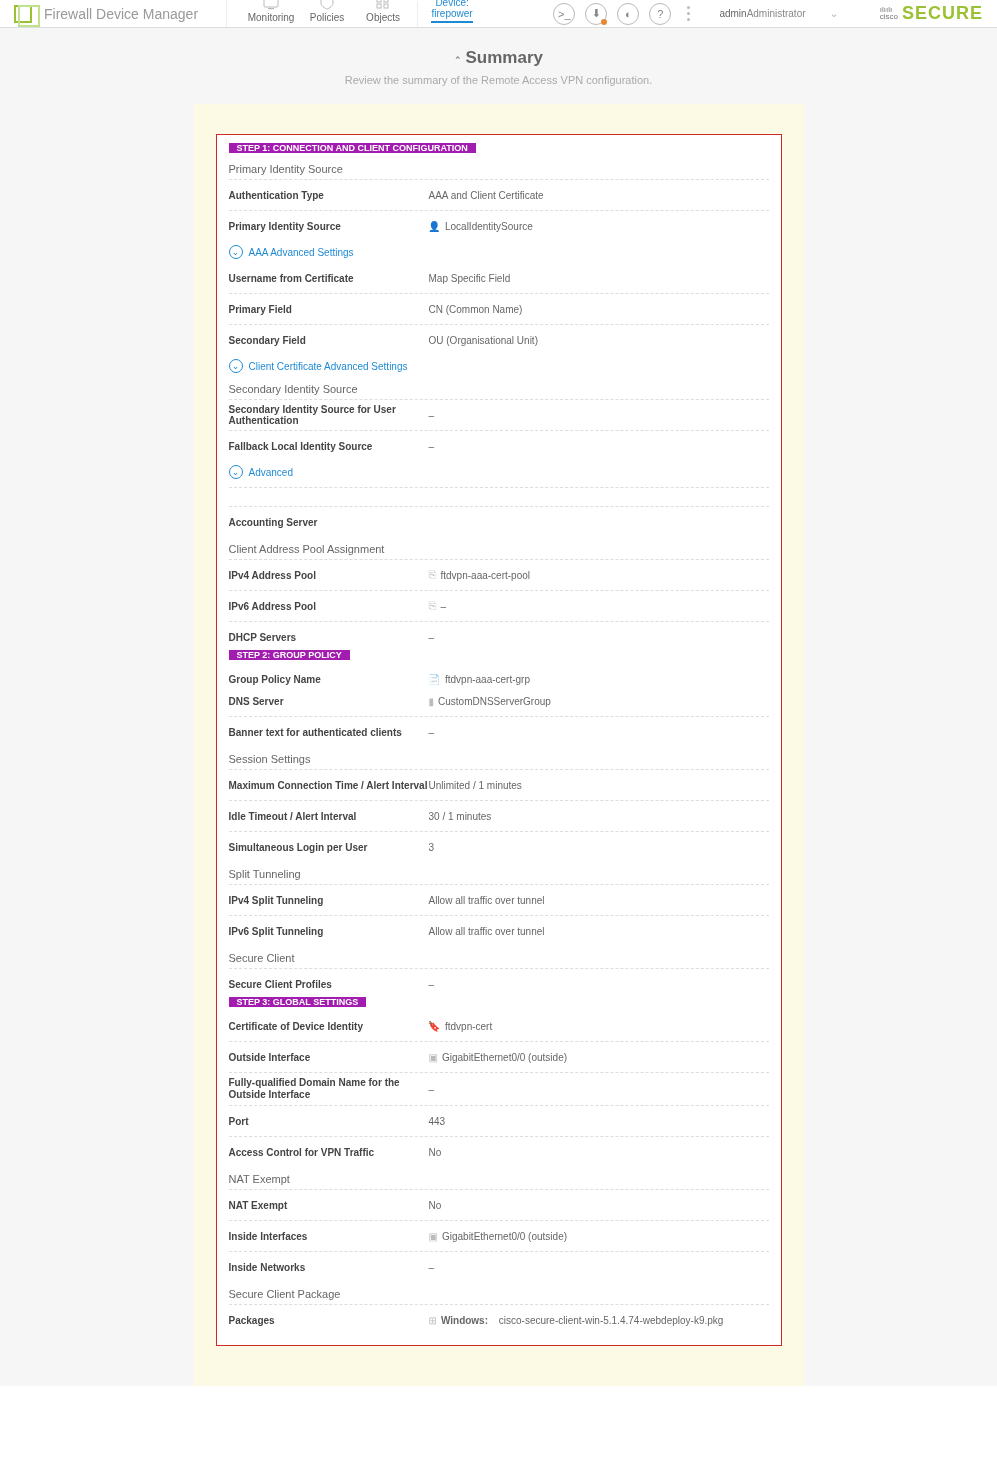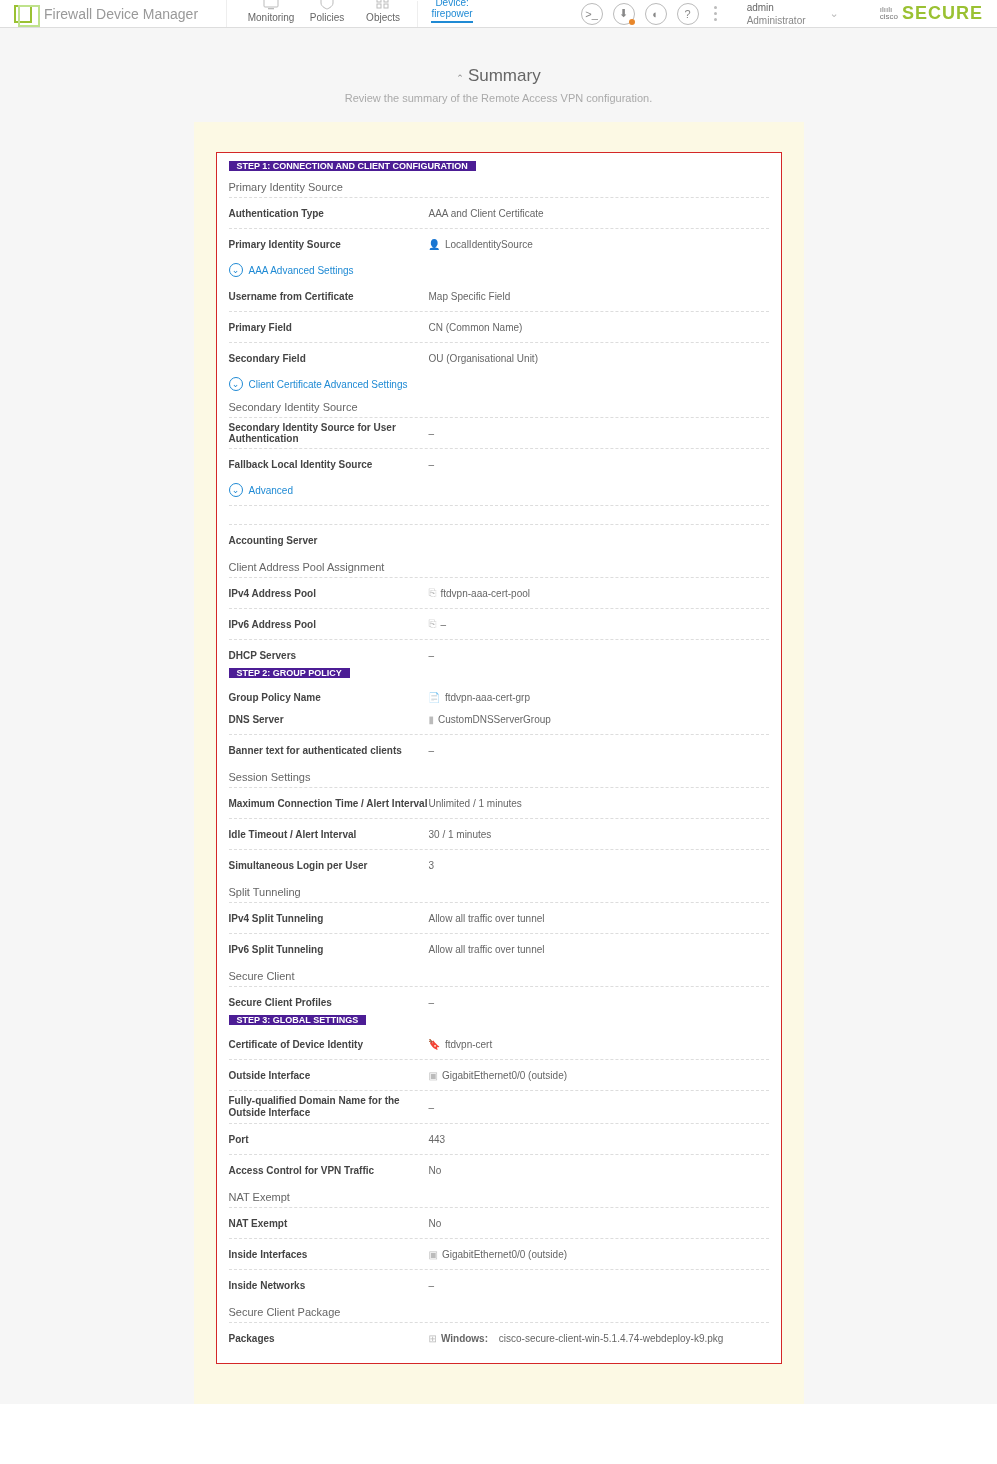--- a/index.html
+++ b/index.html
@@ -13,35 +13,35 @@
   .nav-item svg{display:block;margin:0 auto 2px}
   .nav-item.active{color:#1f8ad4}
   .nav-item.active .nav-label{border-bottom:2px solid #1f8ad4;padding-bottom:2px;display:inline-block}
   .nav-item .sub{display:block;color:#888}
   .nav-item.active .sub{color:#1f8ad4}
   .divider{width:1px;height:26px;background:#eee;margin:0 6px;align-self:center}
   .hicons{display:flex;gap:10px;margin-left:auto;align-items:center}
   .circ{width:22px;height:22px;border:1px solid #bbb;border-radius:50%;display:flex;align-items:center;justify-content:center;color:#888;font-size:11px;cursor:pointer;position:relative}
   .vdots{width:14px;display:flex;flex-direction:column;align-items:center;gap:3px;cursor:pointer}
   .vdots span{width:3px;height:3px;border-radius:50%;background:#bbb}
-  .acct{display:flex;flex-direction:column;font-size:10px;margin-left:14px;color:#888;line-height:1.3}
+  .acct{display:flex;font-size:10px;margin-left:14px;color:#888;line-height:1.3}
   .acct .u{color:#666}
   .chev{color:#bbb;font-size:11px;margin-left:14px;cursor:pointer}
   .brand{margin-left:31px;display:flex;align-items:center;gap:4px}
   .cisco{font-size:8px;color:#777;letter-spacing:0;line-height:.8}
   .secure{color:#9ac132;font-size:18px;font-weight:bold;letter-spacing:1px}
   .page{background:#f6f6f6;padding-top:20px;display:flex;flex-direction:column;align-items:center}
-  .sumtitle{font-size:17px;color:#666;font-weight:400;margin-top:18px}
+  .sumtitle{font-size:17px;color:#666;font-weight:700;}
   .sumcaret{font-size:9px;color:#888;margin-right:4px}
   .sumsub{font-size:11px;color:#aaa;margin-top:6px}
   .cream{background:#fcf9e4;width:610px;margin-top:18px;padding:30px 22px 40px}
   .panel{background:#fff;border:1.5px solid #d42727}
   .ptitle{font-size:13px;color:#555;padding:10px 12px;border-bottom:1px solid #eee;background:#fafafa}
   .pbody{padding:6px 12px 14px}
-  .badge{display:inline-block;background:#4c1d95;color:#fff;font-size:9px;font-weight:bold;padding:0 8px}
+  .badge{display:inline-block;background:#a21caf;color:#fff;font-size:9px;font-weight:bold;padding:0 8px}
   .sect{font-size:11px;color:#666;margin:10px 0 4px}
   .row{display:flex;align-items:center;min-height:22px}
   .row .lab{width:200px;font-size:10px;font-weight:bold;color:#444}
   .row .val{font-size:10px;color:#666;display:flex;align-items:center;gap:4px}
   .rule{border-top:1px dashed #ddd;margin:4px 0}
   .exp{display:flex;align-items:center;gap:6px;color:#1f8ad4;font-size:10px;margin:8px 0;cursor:pointer}
   .expc{width:14px;height:14px;border:1px solid #1f8ad4;border-radius:50%;display:flex;align-items:center;justify-content:center;color:#1f8ad4;font-size:9px}
   .minig{color:#bbb;font-size:10px}
   .dld::after{content:"";position:absolute;width:6px;height:6px;border-radius:50%;background:#e8872b;right:-1px;bottom:-1px}
 </style>

